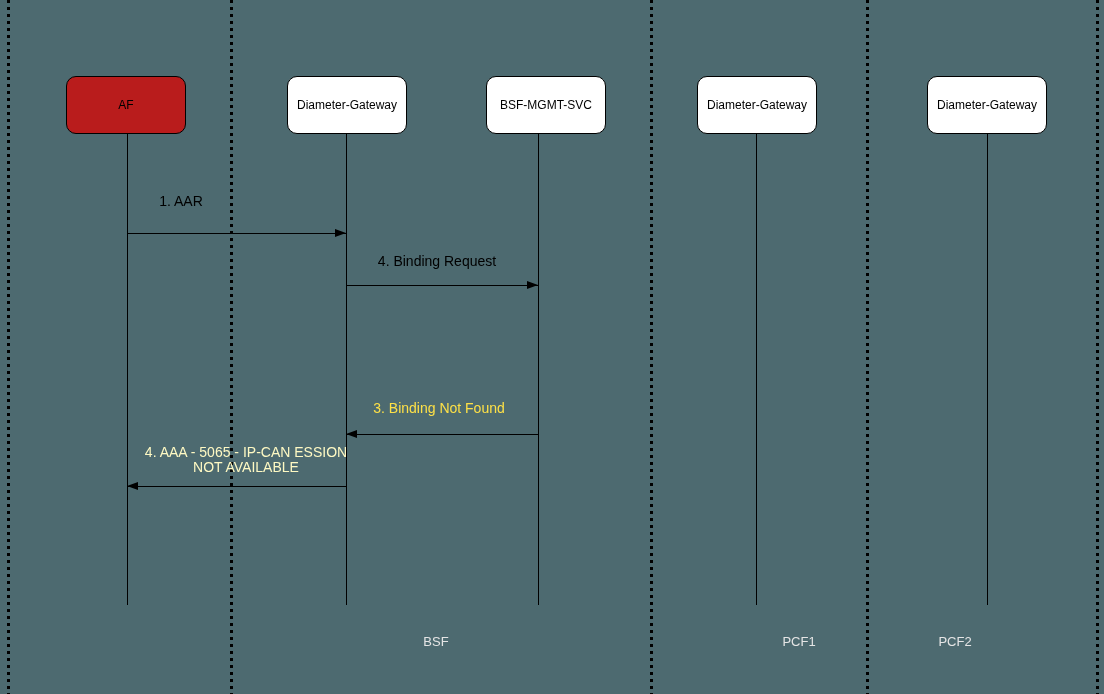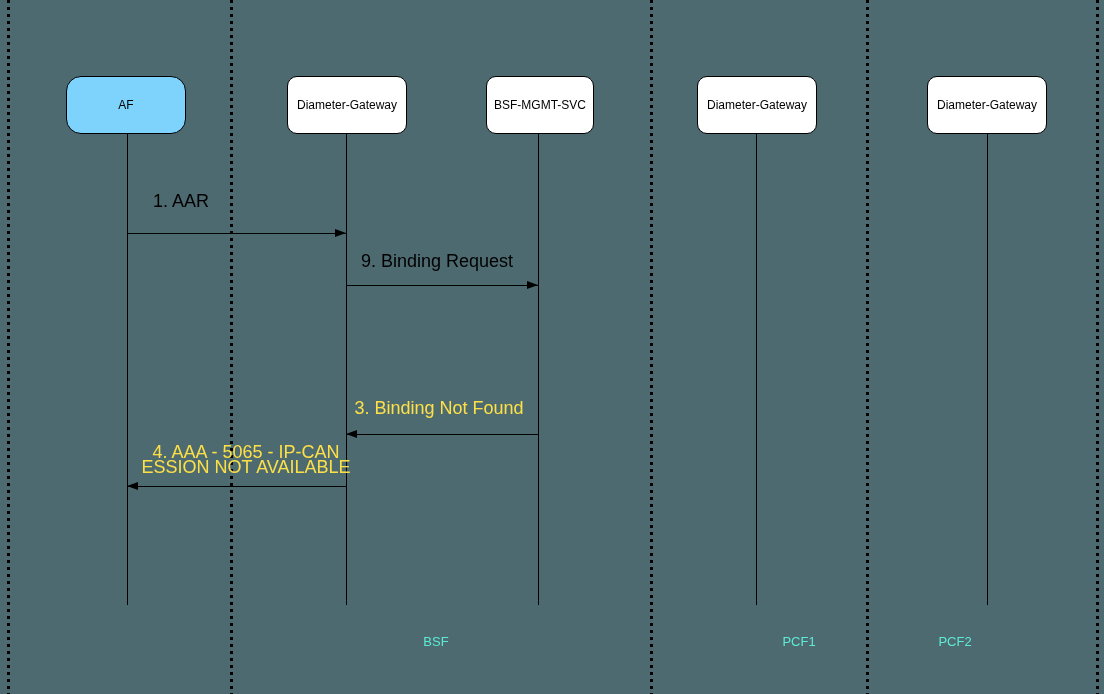--- a/index.html
+++ b/index.html
@@ -56,73 +56,73 @@
     position: absolute;
     width: 0;
     height: 0;
     border-top: 4.5px solid transparent;
     border-bottom: 4.5px solid transparent;
   }
   .msg-arrowhead.dir-right { border-left: 11px solid #000000; }
   .msg-arrowhead.dir-left  { border-right: 11px solid #000000; }
   .msg-label {
     position: absolute;
-    font-size: 18px;
+    font-size: 14px;
     line-height: 15px;
     color: #000000;
     text-align: center;
     white-space: nowrap;
     transform: translate(-50%, -50%);
   }
   .msg-label.wrapped { white-space: normal; }
   .zone-label {
     position: absolute;
     font-size: 13px;
-    color: #5eead4;
+    color: #e5e5e5;
     white-space: nowrap;
     transform: translate(-50%, -50%);
   }
 </style>
 </head>
 <body>
 
 <div id="canvas" style="width: 1104px; height: 694px; background: rgb(77, 106, 112);">
     <div class="separator" style="left: 7px;"></div>
     <div class="separator" style="left: 230px;"></div>
     <div class="separator" style="left: 650px;"></div>
     <div class="separator" style="left: 866px;"></div>
     <div class="separator" style="left: 1096px;"></div>
     <div class="lifeline" style="left: 127px; top: 134px; height: 471px;"></div>
-    <div class="actor-box" style="left: 66px; top: 76px; width: 120px; height: 58px; background: #7dd3fc; border-radius: 15px;">
+    <div class="actor-box" style="left: 66px; top: 76px; width: 120px; height: 58px; background: #b91c1c;">
       <span>AF</span>
     </div>
     <div class="lifeline" style="left: 346px; top: 134px; height: 471px;"></div>
     <div class="actor-box" style="left: 287px; top: 76px; width: 120px; height: 58px; background: rgb(255, 255, 255);">
       <span>Diameter-Gateway</span>
     </div>
     <div class="lifeline" style="left: 538px; top: 134px; height: 471px;"></div>
-    <div class="actor-box" style="left: 486px; top: 76px; width: 108px; height: 58px; background: rgb(255, 255, 255);">
+    <div class="actor-box" style="left: 486px; top: 76px; width: 120px; height: 58px; background: rgb(255, 255, 255);">
       <span>BSF-MGMT-SVC</span>
     </div>
     <div class="lifeline" style="left: 756px; top: 134px; height: 471px;"></div>
     <div class="actor-box" style="left: 697px; top: 76px; width: 120px; height: 58px; background: rgb(255, 255, 255);">
       <span>Diameter-Gateway</span>
     </div>
     <div class="lifeline" style="left: 987px; top: 134px; height: 471px;"></div>
     <div class="actor-box" style="left: 927px; top: 76px; width: 120px; height: 58px; background: rgb(255, 255, 255);">
       <span>Diameter-Gateway</span>
     </div>
     <div class="msg-line" style="left: 127px; top: 233px; width: 219px;"></div>
     <div class="msg-arrowhead dir-right" style="top: 229px; left: 335px;"></div>
     <div class="msg-label" style="left: 181px; top: 201px; color: rgb(0, 0, 0);">1. AAR</div>
     <div class="msg-line" style="left: 346px; top: 285px; width: 192px;"></div>
     <div class="msg-arrowhead dir-right" style="top: 281px; left: 527px;"></div>
-    <div class="msg-label" style="left: 437px; top: 261px; color: rgb(0, 0, 0);">9. Binding Request</div>
+    <div class="msg-label" style="left: 437px; top: 261px; color: rgb(0, 0, 0);">4. Binding Request</div>
     <div class="msg-line" style="left: 346px; top: 434px; width: 192px;"></div>
     <div class="msg-arrowhead dir-left" style="top: 430px; left: 346px;"></div>
     <div class="msg-label" style="left: 439px; top: 408px; color: #fde047;">3. Binding Not Found</div>
     <div class="msg-line" style="left: 127px; top: 486px; width: 219px;"></div>
     <div class="msg-arrowhead dir-left" style="top: 482px; left: 127px;"></div>
-    <div class="msg-label wrapped" style="left: 246px; top: 460px; color: #fde047; width: 215px;">4. AAA - 5065 - IP-CAN ESSION NOT AVAILABLE</div>
+    <div class="msg-label wrapped" style="left: 246px; top: 460px; color: #fef9c3; width: 215px;">4. AAA - 5065 - IP-CAN ESSION NOT AVAILABLE</div>
     <div class="zone-label" style="left: 436px; top: 641px;">BSF</div>
     <div class="zone-label" style="left: 755px; top: 641px; margin-left: 44px;">PCF1</div>
     <div class="zone-label" style="left: 955px; top: 641px;">PCF2</div>
   </div>
 
 </body></html>

